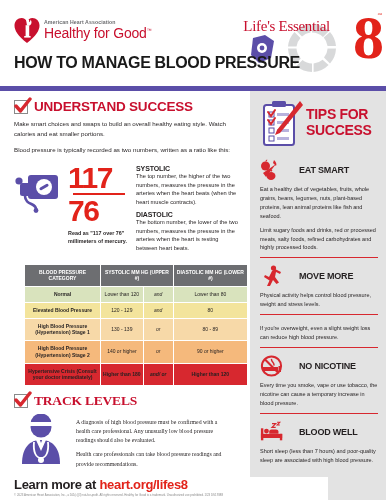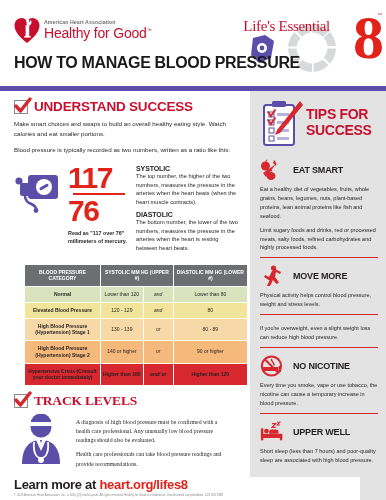--- a/index.html
+++ b/index.html
@@ -73,32 +73,32 @@
   td.mid { width:30px; font-style:italic;}
 
   
   .track { margin-top:7px;font-family:Liberation Serif, serif; }
   .doc-row { display:flex; gap:8px; margin-top:4px;}
   .doc-icon { width:54px; flex:0 0 54px; }
   .doc-text { flex:1; padding-top:4px; }
   .doc-text p { font-size:5.8px; line-height:1.58; color:#231f20; margin-bottom:5px; max-width:150px;}
 
   
-  .footer { position:absolute; left:0; bottom:0; width:360px; background:#fff; padding:0 0 2px 14px;}
+  .footer { position:absolute; left:0; bottom:0; width:328px; background:#fff; padding:0 0 2px 14px;}
   .learn { font-size:13px; font-weight:bold; color:#231f20; letter-spacing:-.3px; white-space:nowrap;}
   .learn .lnk { color:#e2231a; }
   .fineprint { font-size:2.9px; color:#8a8a8a; line-height:1.3; margin-top:2px; max-width:300px;}
 
   
   .tips-head { display:flex; align-items:flex-start; gap:2px; height:56px;}
   .clipboard { width:44px; flex:0 0 44px; }
   .tips-title { font-size:14px; font-weight:bold; color:#c8102e; line-height:1.12;
                 letter-spacing:-.3px; padding-top:8px; text-align:left;}
   .tip { padding-top:3px; }
-  .tip-head { display:flex; align-items:center; gap:9px; height:24px;}
+  .tip-head { display:flex; align-items:center; gap:15px; height:24px;}
   .tip-icon { width:24px; flex:0 0 24px; height:22px; display:flex; align-items:center; justify-content:center;}
   .tip-name { font-size:9px; font-weight:bold; color:#231f20; letter-spacing:-.2px; white-space:nowrap;}
   .tip-body { font-size:5.5px; line-height:1.62; color:#231f20; margin:3px 0 0 0;}
   .tip-body p { margin-bottom:5px; }
   .divider { height:1px; background:#d7282f; margin:5px 0 3px 0; width:100%;}
 </style>
 </head>
 <body>
 
 <div class="page">
@@ -357,21 +357,21 @@
             <svg width="26" height="22" viewBox="0 0 26 22">
               <rect x="1" y="7" width="2.6" height="13" fill="#d7282f"></rect>
               <rect x="1" y="13" width="23" height="4.5" fill="#d7282f"></rect>
               <rect x="21.5" y="13" width="2.6" height="7" fill="#d7282f"></rect>
               <circle cx="7" cy="10" r="2.6" fill="#d7282f"></circle>
               <path d="M10 13 L20 13 L20 10.5 C20 9 18.8 8.2 17.4 8.2 L12.6 8.2 C11.2 8.2 10 9 10 10.5 Z" fill="#d7282f"></path>
               <path d="M13 2 L17 2 L13 6 L17 6" stroke="#d7282f" stroke-width="1.3" fill="none"></path>
               <path d="M18.5 0.5 L21.5 0.5 L18.5 3.5 L21.5 3.5" stroke="#d7282f" stroke-width="1.1" fill="none"></path>
             </svg>
           </div>
-          <div class="tip-name">UPPER WELL</div>
+          <div class="tip-name">BLOOD WELL</div>
         </div>
         <div class="tip-body">
           <p>Short sleep (less than 7 hours) and poor-quality sleep are associated with high blood pressure.</p>
         </div>
       </div>
     </div>
   </div>
 
   <div class="footer">
     <div class="learn"><span>Learn more at </span><span class="lnk">heart.org/lifes8</span></div>

